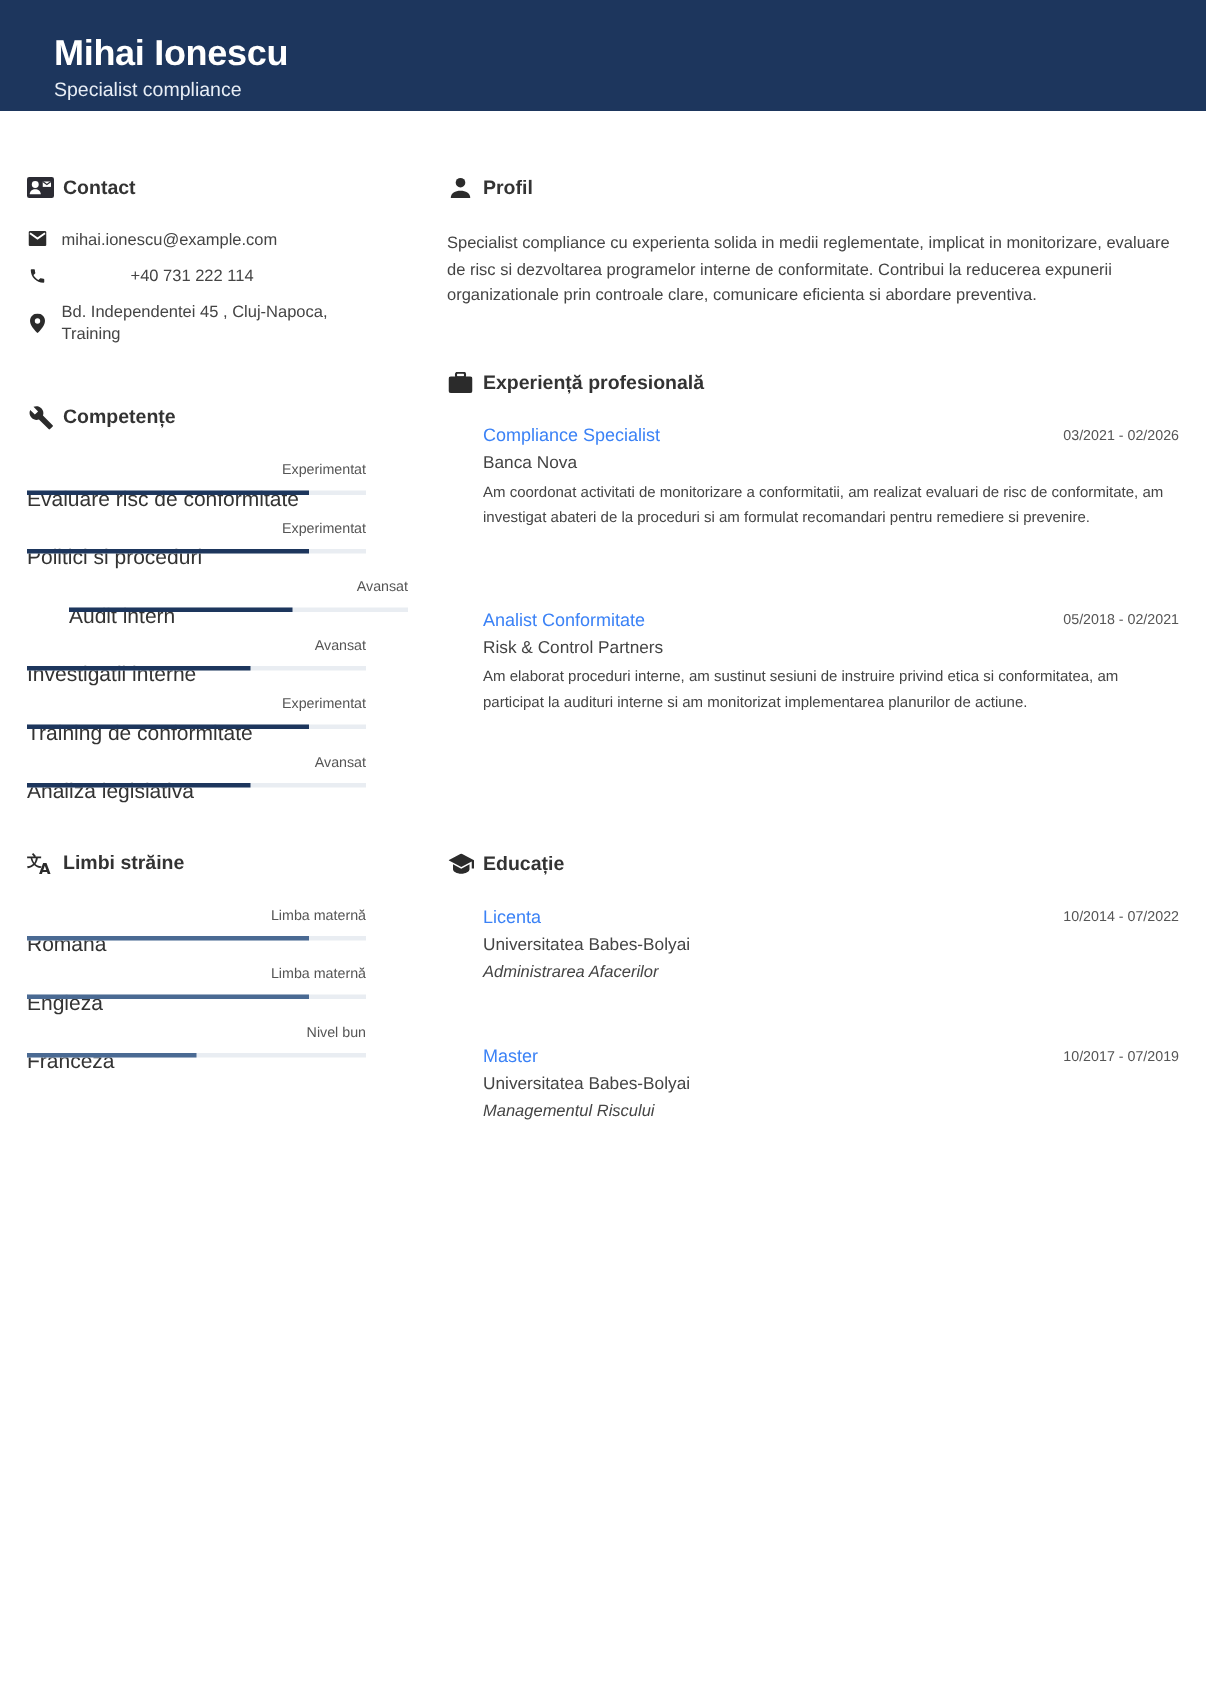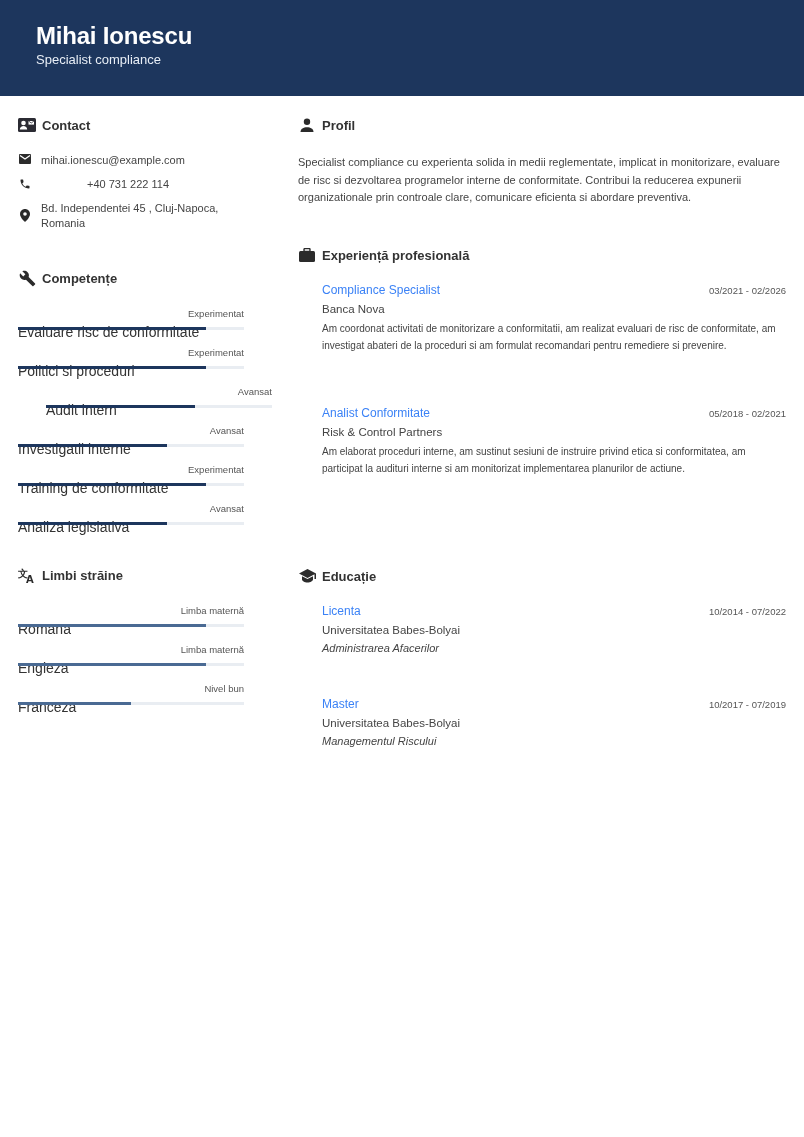--- a/index.html
+++ b/index.html
@@ -1,23 +1,23 @@
 <!DOCTYPE html>
 <html><head>
 <meta charset="utf-8">
 <style>
   * { box-sizing: border-box; margin: 0; padding: 0; }
   html, body { width: 804px; height: 1137px; background: #ffffff; }
   body { font-family: "Liberation Sans", "DejaVu Sans", sans-serif; color: #333333; position: relative; overflow: hidden; }
 
-  .header { position: absolute; left: 0; top: 0; width: 804px; height: 96px; background: #1d365d; }
+  .header { position: absolute; left: 0; top: 0; width: 804px; height: 74px; background: #1d365d; }
   .header .name { position: absolute; left: 36px; top: 22px; font-size: 24px; font-weight: bold; color: #ffffff; letter-spacing: -0.2px; }
   .header .title { position: absolute; left: 36px; top: 52px; font-size: 13px; color: #e8eef6; }
 
-  .sec-head { position: absolute; display: flex; align-items: center; font-size: 13px; font-weight: bold; color: #333; }
+  .sec-head { position: absolute; display: flex; font-size: 13px; font-weight: bold; color: #333; }
   .sec-head .ico { width: 18px; height: 16px; margin-right: 6px; display: inline-flex; align-items: center; justify-content: center; }
   .sec-head svg { display: block; }
 
   .contact-item { position: absolute; left: 18px; display: flex; align-items: flex-start; font-size: 11px; color: #444; line-height: 15px; }
   .contact-item .ico { width: 14px; margin-right: 9px; display: inline-flex; justify-content: center; padding-top: 1px; }
   .contact-item.addr .ico { padding-top: 8px; }
 
   .skill { position: absolute; left: 18px; width: 226px; height: 30px; }
   .skill .lbl { position: absolute; left: 0; top: 16px; font-size: 14px; color: #333; }
   .skill .lvl { position: absolute; right: 0; top: 0; font-size: 9.5px; color: #555; }
@@ -76,21 +76,21 @@
 
 <div class="contact-item addr" style="top:201px;">
   <span class="ico">
     <svg width="10" height="13" viewBox="0 0 10 13">
         <path d="M5 0C2.2 0 0 2.2 0 5c0 3.7 5 8 5 8s5-4.3 5-8c0-2.8-2.2-5-5-5z" fill="#2b2b2b"></path>
         <circle cx="5" cy="5" r="1.8" fill="#fff"></circle>
       </svg>
   </span>
   <span>
     <span style="display:block">Bd. Independentei 45 , Cluj-Napoca,</span>
-    <span style="display:block">Romania</span>
+    <span style="display:block">Training</span>
   </span>
 </div>
 
 <div class="sec-head" style="left:18px; top:270px;">
   <span class="ico">
     <svg width="17" height="17" viewBox="0 0 24 24">
         <path d="M22.7 19l-9.1-9.1c.9-2.3.4-5-1.5-6.9-2-2-5-2.4-7.4-1.3L9 6 6 9 1.6 4.7C.4 7.1.9 10.1 2.9 12.1c1.9 1.9 4.6 2.4 6.9 1.5l9.1 9.1c.4.4 1 .4 1.4 0l2.3-2.3c.5-.4.5-1.1.1-1.4z" fill="#2b2b2b"></path>
       </svg>
   </span>
   <span>Competențe</span>

